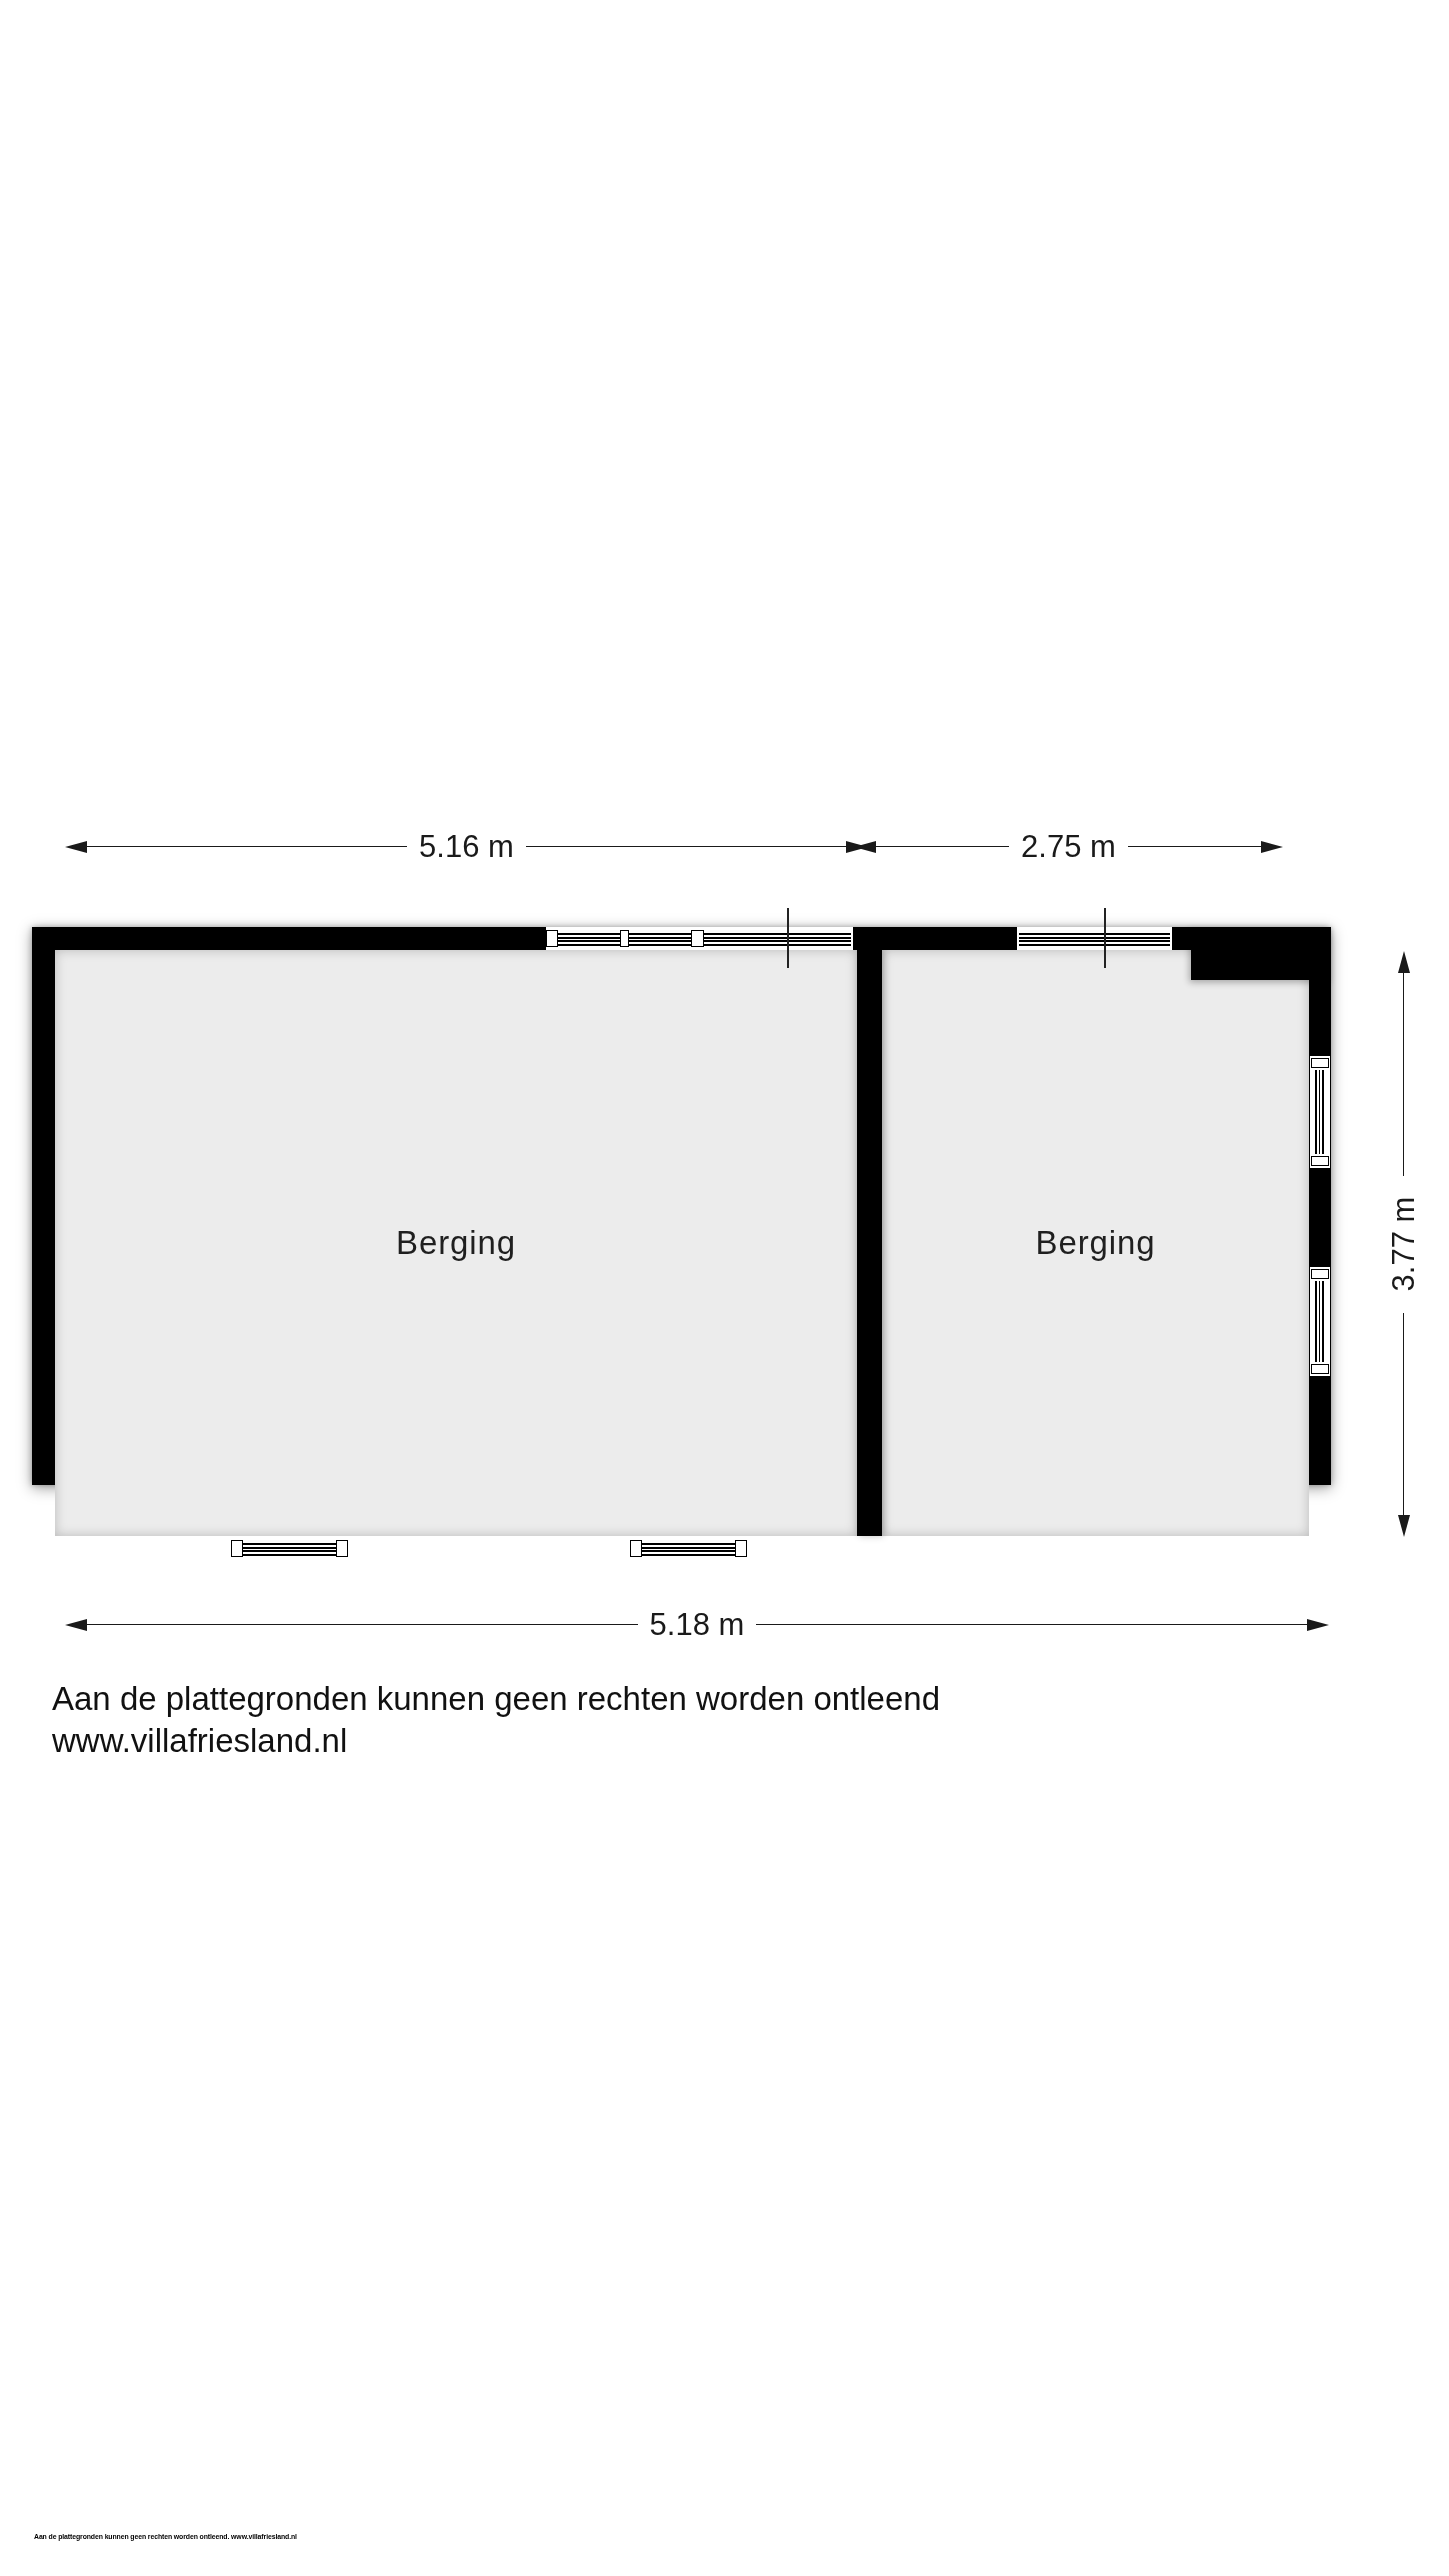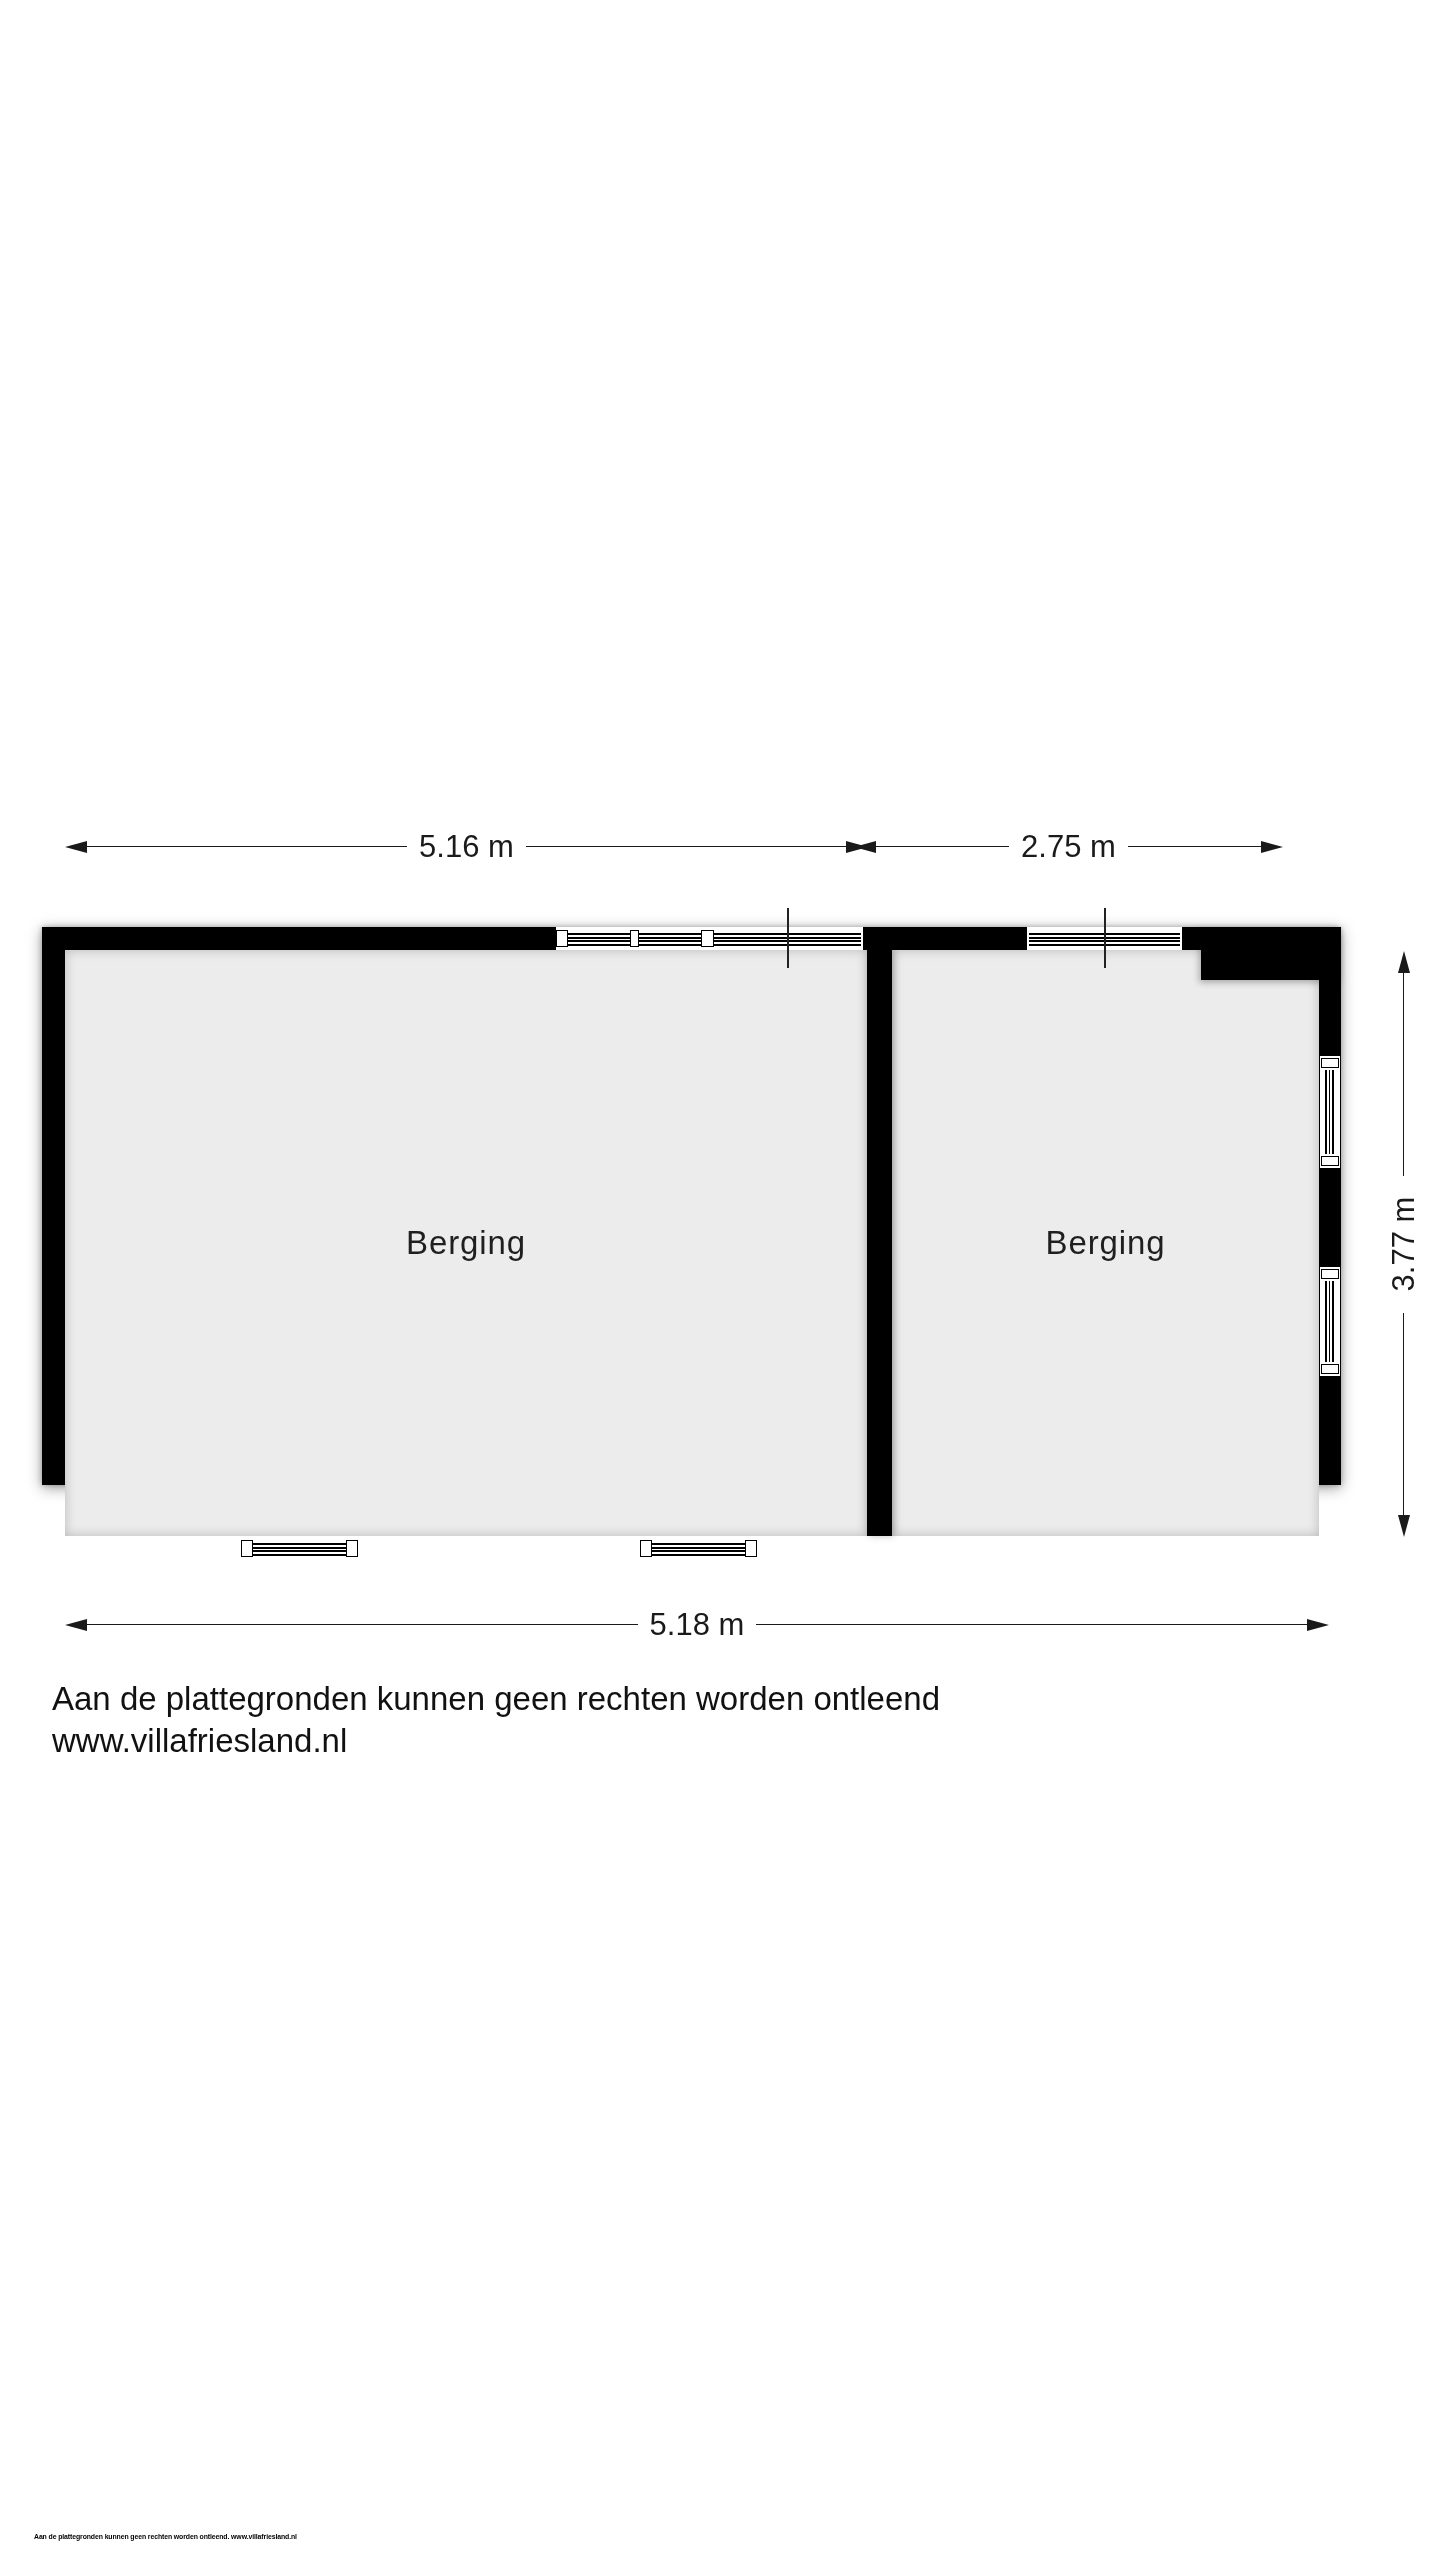--- a/index.html
+++ b/index.html
@@ -1,19 +1,19 @@
 <!DOCTYPE html>
 <html style="font-size:13.7px"><head>
 <meta charset="utf-8">
 <style>
   html,body{margin:0;padding:0;background:#fff;}
   body{width:1449px;height:2576px;position:relative;font-family:"Liberation Sans",sans-serif;color:#1a1a1a;overflow:hidden;}
 
   
-  .plan{position:absolute;left:42px;top:927px;width:1299px;height:558px;background:#000;
+  .plan{position:absolute;left:32px;top:927px;width:1299px;height:558px;background:#000;
         box-shadow:0 3.4px 13.7px rgba(0,0,0,.38), 0 0 5.2px rgba(0,0,0,.25);}
   .room{position:absolute;background:#ececec;box-shadow:inset 0 0 12px rgba(0,0,0,.22);
         display:flex;align-items:center;justify-content:center;}
   .room-left{left:23px;top:23px;width:802px;height:586px;}
   .room-right{left:850px;top:23px;width:427px;height:586px;}
   .room-label{font-size:33px;color:#1f1f1f;letter-spacing:0.9px;}
 
   .partition{position:absolute;left:825px;top:23px;width:25px;height:586px;background:#000;box-shadow:1.7px 0 6.9px rgba(0,0,0,.25);}
   .corner-block{position:absolute;left:1159px;top:0;width:140px;height:53px;background:#000;box-shadow:-1.7px 2.6px 6.9px rgba(0,0,0,.3);}
 

